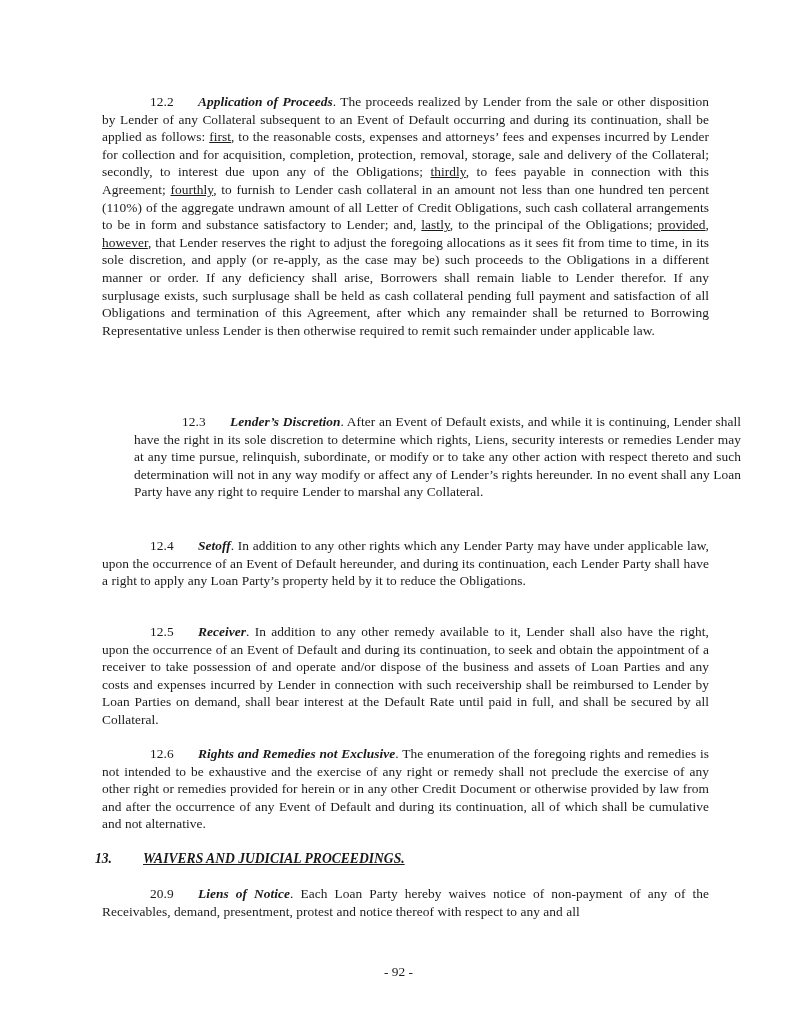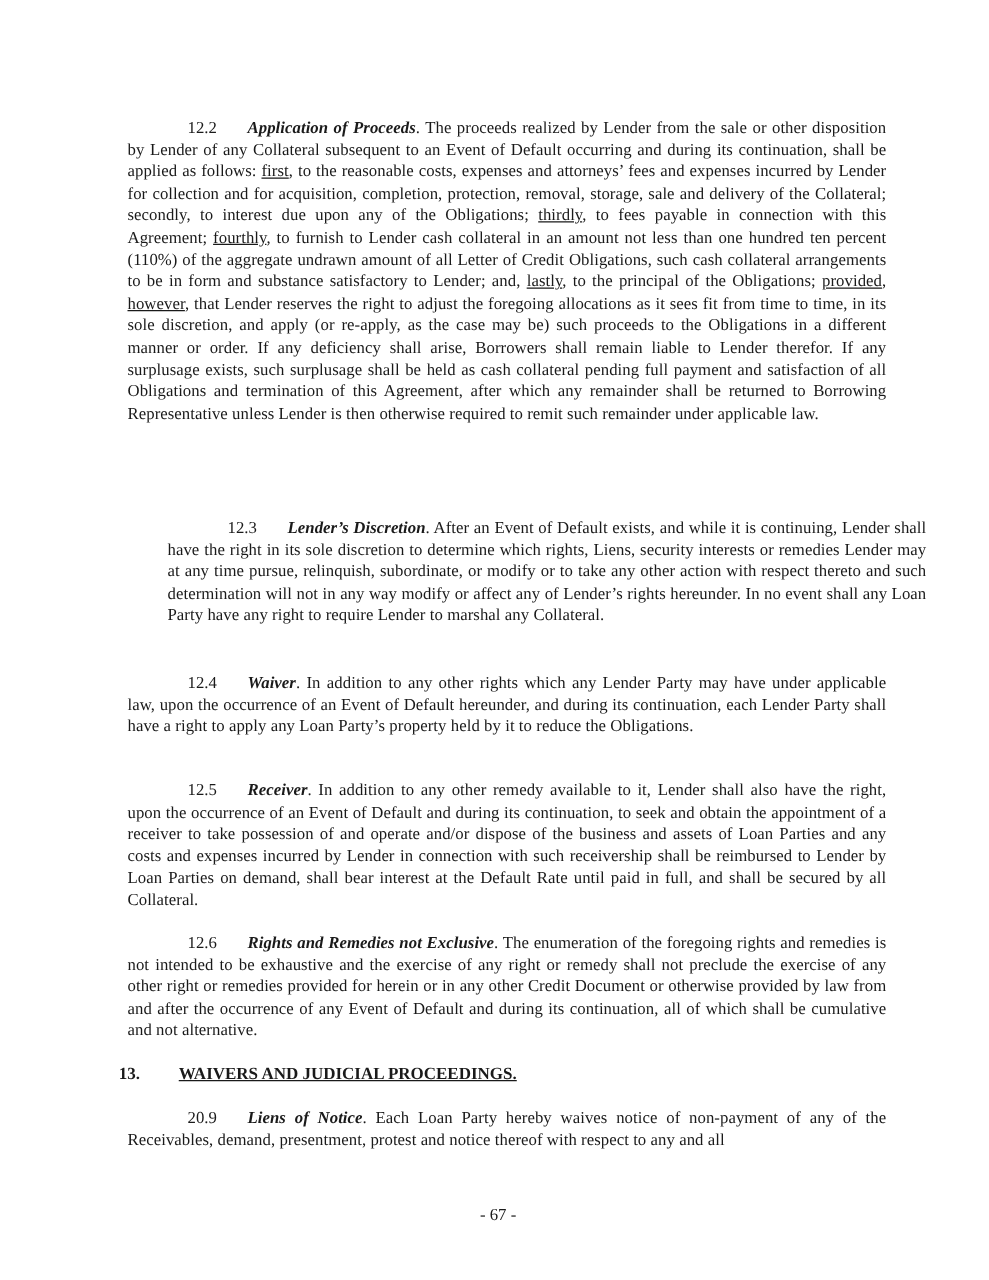--- a/index.html
+++ b/index.html
@@ -11,54 +11,54 @@
   .page { position: absolute; left: 95px; top: 0; width: 607px; }
   .para {
     font-size: 13.4px; line-height: 17.6px; text-align: justify;
     margin: 0; position: absolute; left: 7px; width: 607px;
     letter-spacing: 0.05px;
   }
   .num { display: inline-block; width: 48px; padding-left: 48px; }
   .title { font-weight: bold; font-style: italic; }
   .u { text-decoration: underline; }
   .heading {
-    position: absolute; left: 0; font-size: 13.6px; font-weight: bold; 
+    position: absolute; left: 0; font-size: 13.6px; font-weight: bold; font-style: italic;
   }
   .heading .hnum { display: inline-block; width: 48px; }
   .heading .htext { text-decoration: underline; }
   .footer {
     position: absolute; left: 0; width: 607px; text-align: center; font-size: 13.4px;
   }
 </style>
 </head>
 <body>
 
 <div class="page">
   <p class="para" id="s0" style="top:93px;">
     <span class="num">12.2</span><span class="title">Application of Proceeds</span><span class="runs"><span>.  The proceeds realized by Lender from the sale or other disposition by Lender of any Collateral subsequent to an Event of Default occurring and during its continuation, shall be applied as follows: </span><span class="u">first</span><span>, to the reasonable costs, expenses and attorneys’ fees and expenses incurred by Lender for collection and for acquisition, completion, protection, removal, storage, sale and delivery of the Collateral; secondly, to interest due upon any of the Obligations; </span><span class="u">thirdly</span><span>, to fees payable in connection with this Agreement; </span><span class="u">fourthly</span><span>, to furnish to Lender cash collateral in an amount not less than one hundred ten percent (110%) of the aggregate undrawn amount of all Letter of Credit Obligations, such cash collateral arrangements to be in form and substance satisfactory to Lender; and, </span><span class="u">lastly</span><span>, to the principal of the Obligations; </span><span class="u">provided</span><span>, </span><span class="u">however</span><span>, that Lender reserves the right to adjust the foregoing allocations as it sees fit from time to time, in its sole discretion, and apply (or re-apply, as the case may be) such proceeds to the Obligations in a different manner or order.  If any deficiency shall arise, Borrowers shall remain liable to Lender therefor.  If any surplusage exists, such surplusage shall be held as cash collateral pending full payment and satisfaction of all Obligations and termination of this Agreement, after which any remainder shall be returned to Borrowing Representative unless Lender is then otherwise required to remit such remainder under applicable law.</span></span>
   </p>
 
   <p class="para" id="s1" style="top:413px;margin-left:32px;">
     <span class="num">12.3</span><span class="title">Lender’s Discretion</span><span class="runs"><span>.  After an Event of Default exists, and while it is continuing, Lender shall have the right in its sole discretion to determine which rights, Liens, security interests or remedies Lender may at any time pursue, relinquish, subordinate, or modify or to take any other action with respect thereto and such determination will not in any way modify or affect any of Lender’s rights hereunder.  In no event shall any Loan Party have any right to require Lender to marshal any Collateral.</span></span>
   </p>
 
   <p class="para" id="s2" style="top:537px;">
-    <span class="num">12.4</span><span class="title">Waiver</span><span class="runs"><span>.  In addition to any other rights which any Lender Party may have under applicable law, upon the occurrence of an Event of Default hereunder, and during its continuation, each Lender Party shall have a right to apply any Loan Party’s property held by it to reduce the Obligations.</span></span>
+    <span class="num">12.4</span><span class="title">Setoff</span><span class="runs"><span>.  In addition to any other rights which any Lender Party may have under applicable law, upon the occurrence of an Event of Default hereunder, and during its continuation, each Lender Party shall have a right to apply any Loan Party’s property held by it to reduce the Obligations.</span></span>
   </p>
 
   <p class="para" id="s3" style="top:623px;">
     <span class="num">12.5</span><span class="title">Receiver</span><span class="runs"><span>.  In addition to any other remedy available to it, Lender shall also have the right, upon the occurrence of an Event of Default and during its continuation, to seek and obtain the appointment of a receiver to take possession of and operate and/or dispose of the business and assets of Loan Parties and any costs and expenses incurred by Lender in connection with such receivership shall be reimbursed to Lender by Loan Parties on demand, shall bear interest at the Default Rate until paid in full, and shall be secured by all Collateral.</span></span>
   </p>
 
   <p class="para" id="s4" style="top:745px;">
     <span class="num">12.6</span><span class="title">Rights and Remedies not Exclusive</span><span class="runs"><span>.  The enumeration of the foregoing rights and remedies is not intended to be exhaustive and the exercise of any right or remedy shall not preclude the exercise of any other right or remedies provided for herein or in any other Credit Document or otherwise provided by law from and after the occurrence of any Event of Default and during its continuation, all of which shall be cumulative and not alternative.</span></span>
   </p>
 
   <div class="heading" style="top:851px;">
     <span class="hnum">13.</span><span class="htext">WAIVERS AND JUDICIAL PROCEEDINGS.</span>
   </div>
 
   <p class="para" style="top:885px;">
     <span class="num">20.9</span><span class="title">Liens of Notice</span><span class="runs"><span>.  Each Loan Party hereby waives notice of non-payment of any of the Receivables, demand, presentment, protest and notice thereof with respect to any and all</span></span>
   </p>
 
-  <div class="footer" style="top:964px;">- 67 -</div>
+  <div class="footer" style="top:964px;">- 92 -</div>
 </div>
 
 </body></html>

